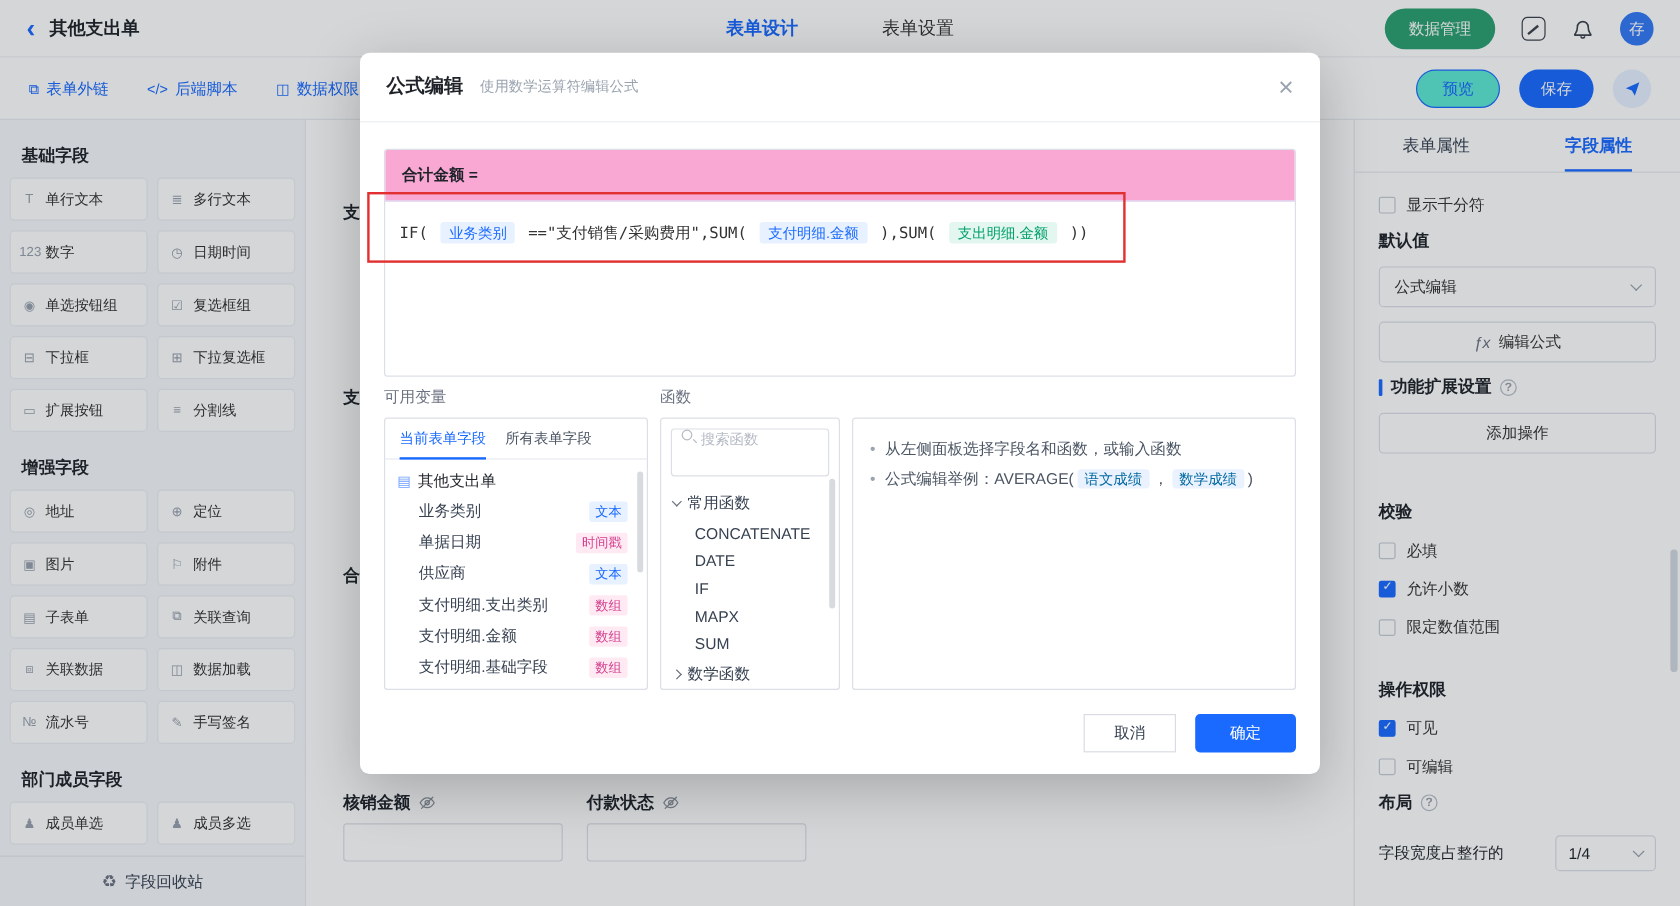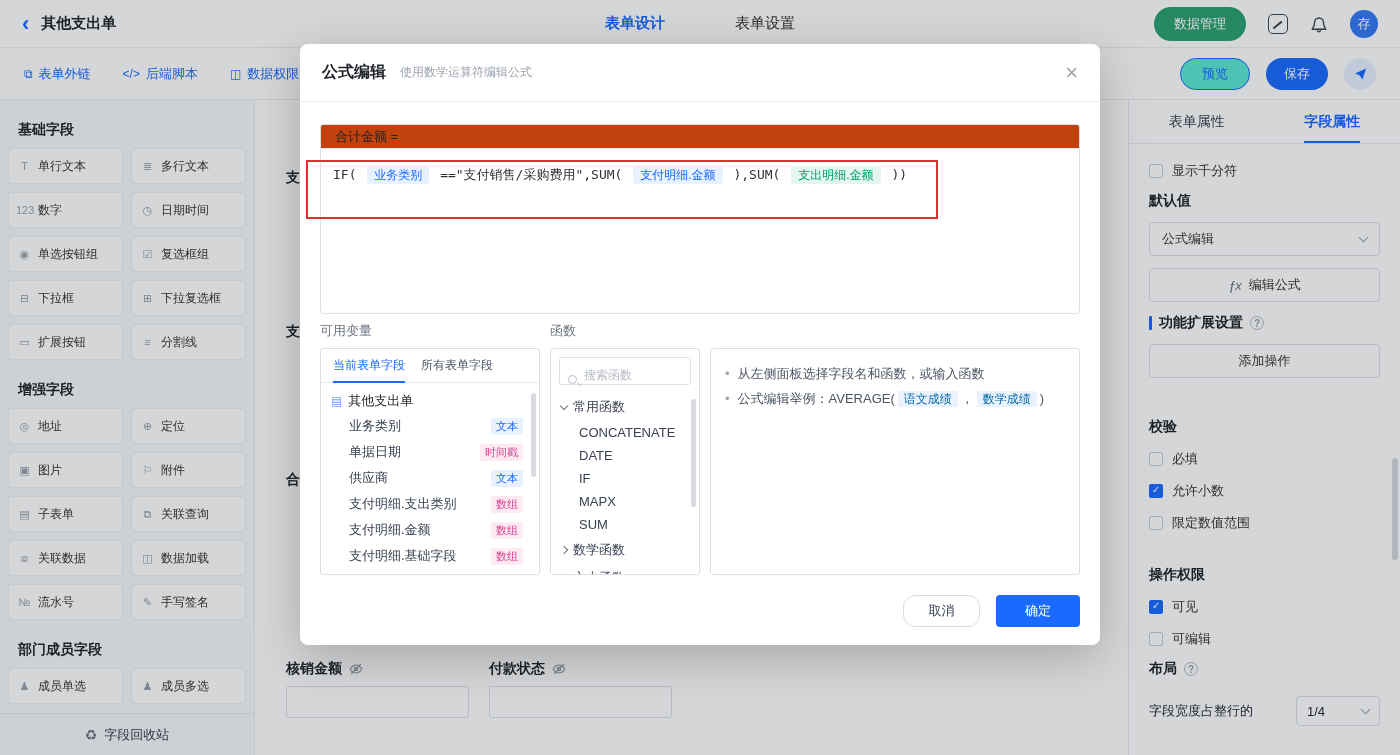--- a/index.html
+++ b/index.html
@@ -74,21 +74,21 @@
   .pp-scroll{position:absolute;right:2px;top:358px;width:6px;height:102px;background:#d4d8de;border-radius:3px}
 
   
   .overlay{position:absolute;inset:0;background:rgba(18,26,38,.18);z-index:10}
   .modal{position:absolute;left:300px;top:44px;width:800px;height:601px;background:#fff;border-radius:8px;box-shadow:0 12px 48px rgba(0,0,0,.22);z-index:20}
   .md-head{height:58px;border-bottom:1px solid #eceef2;display:flex;align-items:center;padding:0 22px}
   .md-title{font-size:16px;font-weight:700}
   .md-sub{font-size:12px;color:#9aa3af;margin-left:14px}
   .md-close{margin-left:auto;color:#9aa3af;font-size:22px;line-height:1;cursor:pointer}
   .editor{position:absolute;left:20px;right:20px;top:80px;height:190px;border:1px solid #dcdfe6;border-radius:3px;overflow:hidden;background:#fff}
-  .ed-head{height:24px;background:#c2410c;border-bottom:1px solid #dbe8fb;display:flex;align-items:center;padding:0 14px;font-size:13px;font-weight:400}
+  .ed-head{height:43px;background:#f9a8d4;border-bottom:1px solid #dbe8fb;display:flex;align-items:center;padding:0 14px;font-size:13px;font-weight:700}
   .ed-body{padding:14px 12px;font-size:13px;font-family:"DejaVu Sans Mono","Liberation Mono",monospace;color:#333;line-height:24px}
   .tok{white-space:pre}
   .tok.field-blue,.tok.field-green{font-family:"Liberation Sans","DejaVu Sans",sans-serif;font-size:12px;border-radius:3px;padding:2px 7px;margin:0 3px}
   .tok.field-blue{background:#e8f1ff;color:#1a6aff}
   .tok.field-green{background:#e3f6ef;color:#00a06b}
   .red-box{position:absolute;left:6px;top:116px;width:632px;height:59px;border:2px solid #e23030;z-index:5;pointer-events:none}
   .md-cols{position:absolute;left:20px;top:278px;display:flex;gap:10px}
   .col-label{font-size:13px;color:#6b7280;height:22px;margin-bottom:4px}
   .panel{border:1px solid #dcdfe6;border-radius:3px;height:227px;background:#fff;position:relative;overflow:hidden}
   .panel.vars{width:220px}.panel.funcs{width:150px}.panel.tips{width:370px}
@@ -98,34 +98,34 @@
   .vr-tab.active::after{content:"";position:absolute;bottom:-1px;left:0;right:0;height:2px;background:#1a6aff}
   .vr-root{display:flex;align-items:center;gap:6px;padding:9px 10px 3px;font-size:13px}
   .vr-doc{color:#6f9fff;font-size:12px}
   .vr-row{display:flex;align-items:center;justify-content:space-between;padding:4px 16px 4px 28px;font-size:13px;color:#374151;cursor:pointer}
   .tag{font-size:11px;padding:1px 5px;border-radius:2px;flex:none}
   .tag.blue{color:#1a6aff;background:#e8f1ff}
   .tag.purple{color:#d4418e;background:#ffeaf4}
   .scroll{position:absolute;width:5px;background:#d7dbe0;border-radius:3px}
   .vars .scroll{right:3px;top:44px;height:84px}
   .funcs .scroll{right:3px;top:50px;height:108px}
-  .search{margin:8px;height:28px;border:1px solid #dcdfe6;border-radius:3px;display:flex;align-items:flex-end;gap:7px;padding:0 8px;color:#b4bac4;font-size:12px;cursor:text}
+  .search{margin:8px;height:40px;border:1px solid #dcdfe6;border-radius:3px;display:flex;align-items:flex-start;gap:7px;padding:0 8px;color:#b4bac4;font-size:12px;cursor:text}
   .mag{width:9px;height:9px;border:1.4px solid #b4bac4;border-radius:50%;position:relative;flex:none}
   .mag::after{content:"";position:absolute;left:8px;top:8px;width:4px;height:1.4px;background:#b4bac4;transform:rotate(45deg)}
   .fn-group{display:flex;align-items:center;gap:6px;padding:5px 10px;font-size:13px;color:#374151;cursor:pointer}
   .tchev{width:6px;height:6px;border-right:1.4px solid #6b7280;border-bottom:1.4px solid #6b7280;flex:none}
   .tchev.down{transform:rotate(45deg);margin-top:-3px}
   .tchev.right{transform:rotate(-45deg)}
   .fn-item{padding:4px 10px 4px 28px;font-size:13px;color:#374151;cursor:pointer}
   .tips-body{padding:12px 14px;font-size:13px;color:#4b5563;line-height:25px}
   .tip{display:flex;gap:8px}
   .tip .dot{color:#9aa3af}
   .tip-field{color:#0369a1;background:#eaf2ff;border-radius:3px;padding:1px 6px;font-size:12px;margin:0 3px}
   .md-foot{position:absolute;bottom:18px;right:20px;display:flex;gap:16px}
-  .btn-cancel{width:77px;height:32px;border:1px solid #d9dce3;border-radius:12px;background:#fff;color:#374151;font-size:13px;cursor:pointer}
+  .btn-cancel{width:77px;height:32px;border:1px solid #d9dce3;border-radius:0;background:#fff;color:#374151;font-size:13px;cursor:pointer}
   .btn-ok{width:84px;height:32px;border:none;border-radius:4px;background:#1a6aff;color:#fff;font-size:13px;cursor:pointer}
 </style>
 </head>
 <body>
 
 <div class="app">
 
   <header class="topbar">
     <span class="tb-back">‹</span>
     <span class="tb-title">其他支出单</span>

